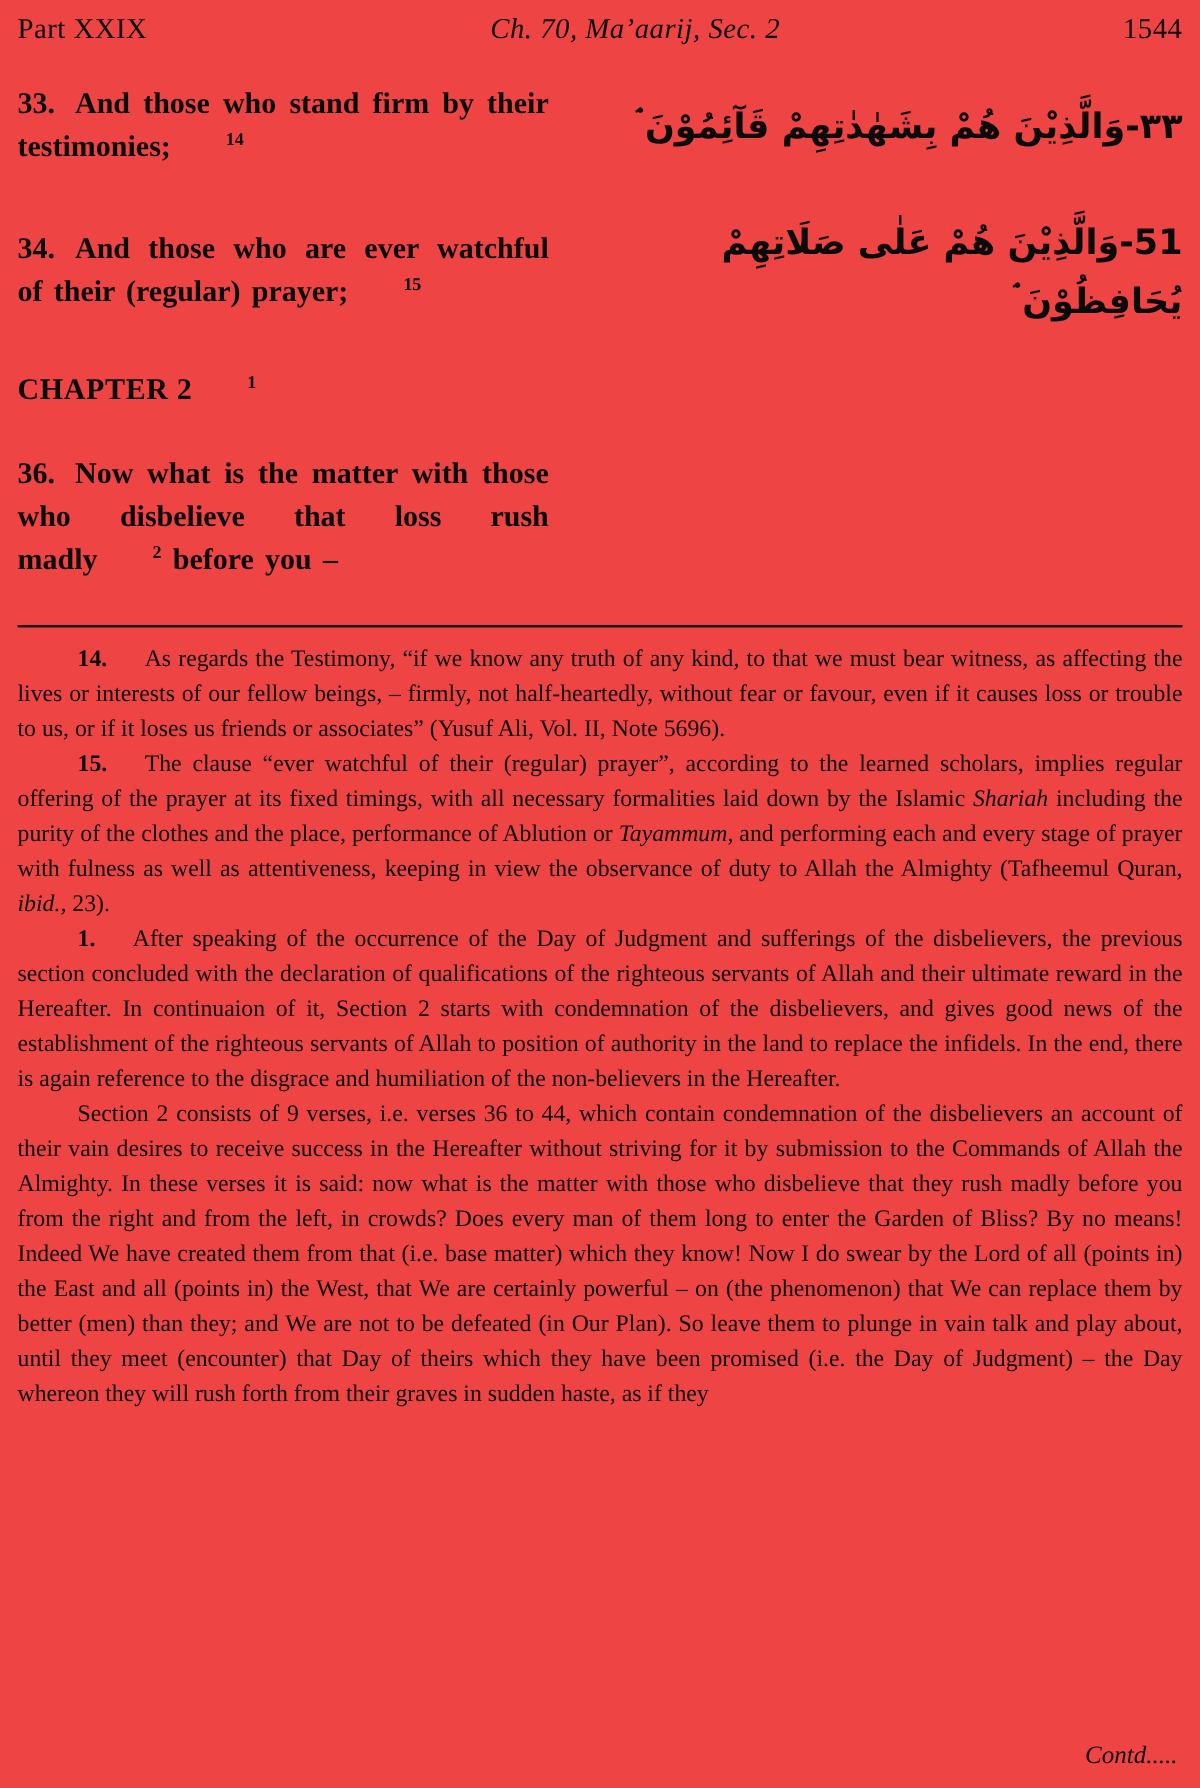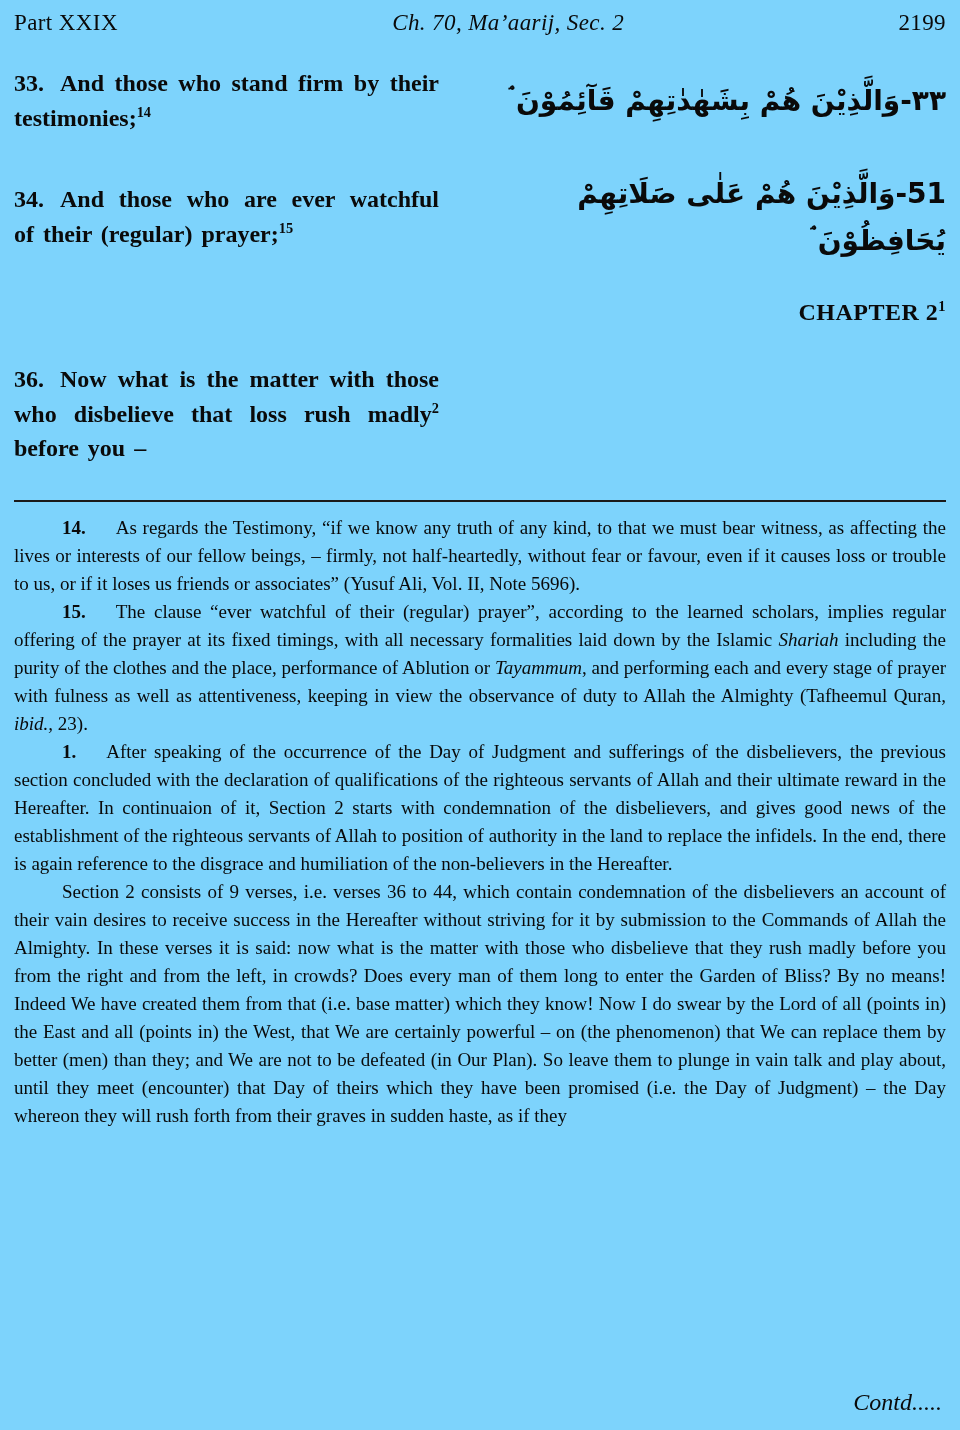--- a/index.html
+++ b/index.html
@@ -1,21 +1,21 @@
 <!DOCTYPE html>
 <html><head>
 <meta charset="utf-8">
 <style>
   * { box-sizing: border-box; }
   html, body { margin: 0; padding: 0; background: #d9d9d9; }
   .page {
     position: relative;
     width: 960px; height: 1430px;
     margin: 0 auto;
-    background: #7dd3fc;
+    background: #ef4444;
     color: #0a0a0a;
     font-family: "Liberation Serif", serif;
     padding: 10px 14px 0;
     overflow: hidden;
   }
   .page-header {
     display: flex; justify-content: space-between; align-items: baseline;
     font-size: 23px; letter-spacing: 0.4px;
   }
   .hdr-center { font-style: italic; }
@@ -24,54 +24,54 @@
     position: relative;
     display: flex; justify-content: space-between; align-items: center;
     margin-bottom: 34px;
   }
   .v-en {
     width: 425px; margin: 0;
     font-size: 24px; font-weight: 700; line-height: 1.45;
     text-align: justify; word-spacing: 3px;
   }
   .v-num { margin-right: 16px; margin-top: 16px; }
-  .v-en sup, .chapter sup { font-size: 60%; line-height: 0; }
+  .v-en sup, .chapter sup { font-size: 60%; line-height: 0; margin-left: 44px; }
   .v-ar {
     width: 480px; margin: 0;
     direction: rtl; text-align: right;
     font-family: "DejaVu Sans", sans-serif;
     font-size: 28px; font-weight: 700; line-height: 1.7;
     padding-left: 4px;
   }
   .ruku {
     position: absolute; left: 608px; top: 50%; transform: translateY(-50%);
     font-family: "DejaVu Sans", sans-serif; font-size: 25px; font-weight: 700;
   }
   .chapter {
-    margin: 2px 0 36px; text-align: right;
+    margin: 2px 0 36px; text-align: left;
     font-size: 24px; font-weight: 700; letter-spacing: 0.5px;
   }
   .rule { border: 0; border-top: 2px solid #1a1a1a; margin: 6px 0 12px; }
   .fns { font-size: 19px; line-height: 28px; text-align: justify; }
   .fns p { margin: 0; text-indent: 48px; }
   .fn-label { margin-right: 30px; }
   .footer {
     position: absolute; right: 18px; bottom: 14px;
-    font-style: italic; font-size: 24px;
+    font-style: italic; font-size: 20px;
   }
 </style>
 </head>
 <body>
 
 <div class="page">
 
   <header class="page-header">
     <span class="hdr-left">Part XXIX</span>
     <span class="hdr-center">Ch. 70, Ma’aarij, Sec. 2</span>
-    <span class="hdr-right">2199</span>
+    <span class="hdr-right">1544</span>
   </header>
 
   <main class="verses">
 
     <div class="verse-row">
       <p class="v-en"><span class="v-num">33.</span><span>And those who stand firm by their testimonies;</span><sup>14</sup><span></span></p>
       <p class="v-ar" dir="rtl" lang="ar">۳۳-وَالَّذِيْنَ هُمْ بِشَهٰدٰتِهِمْ قَآئِمُوْنَ ۘ</p>
     </div>
 
     <div class="verse-row">

